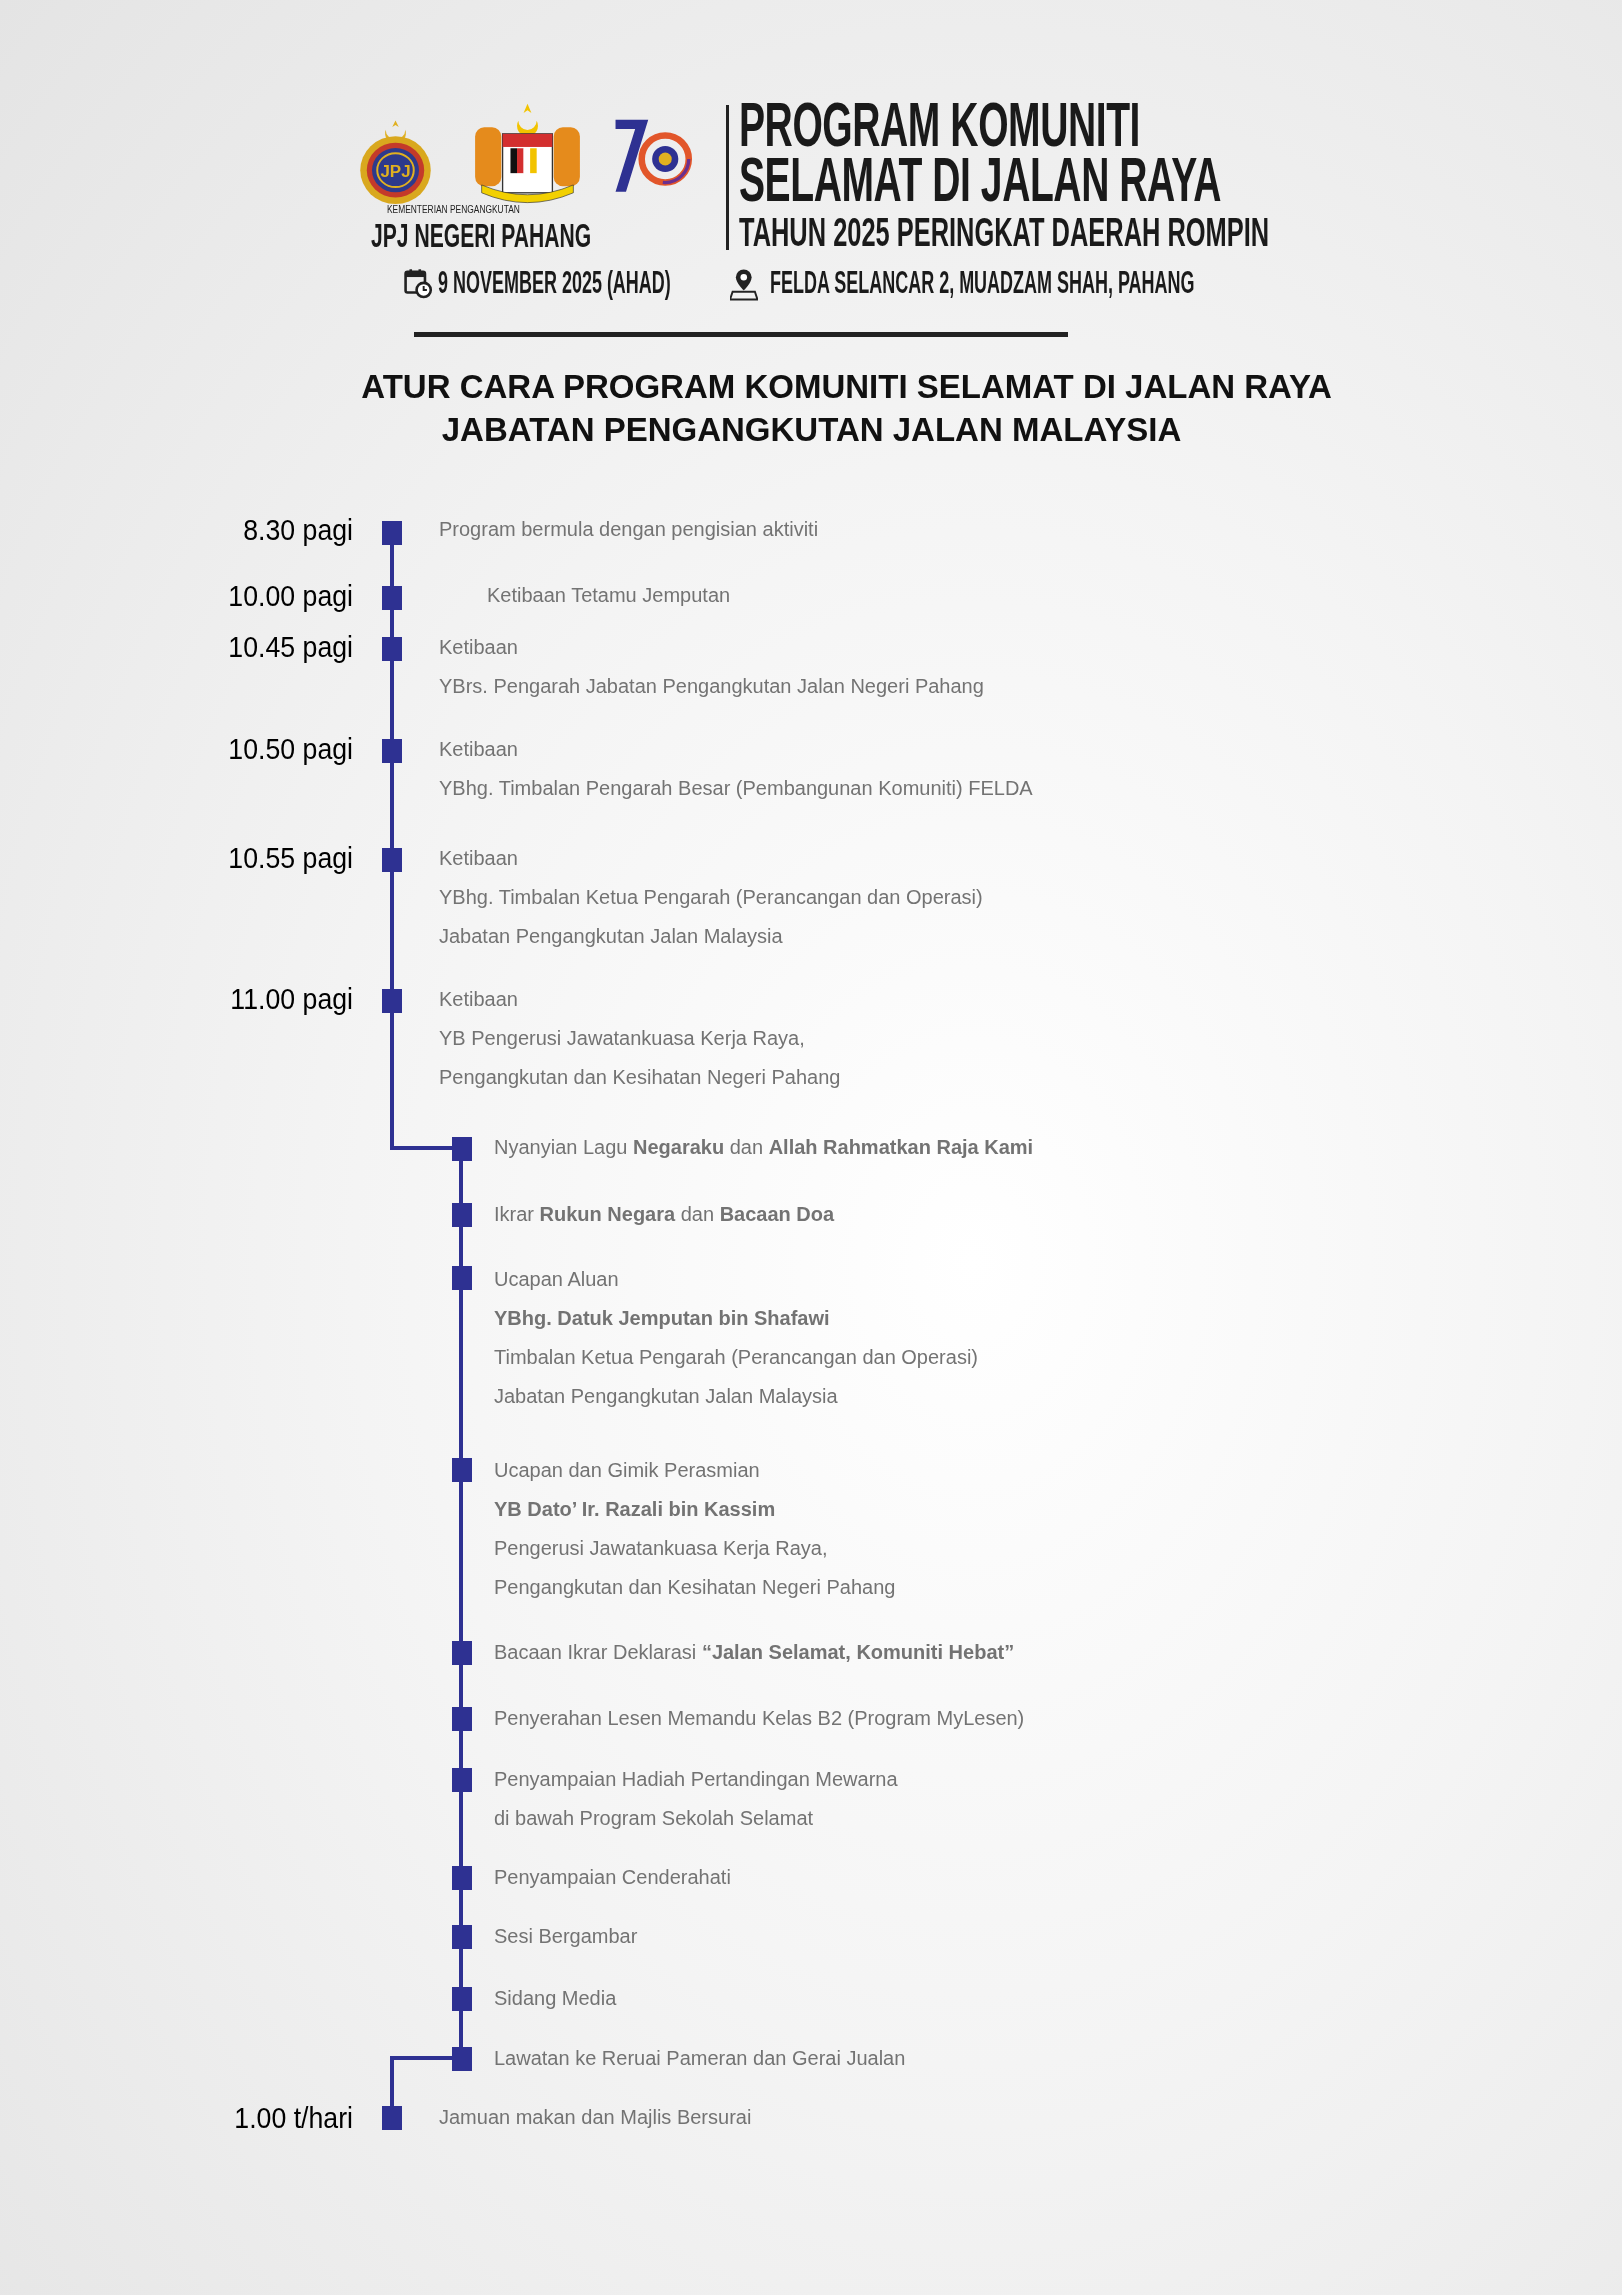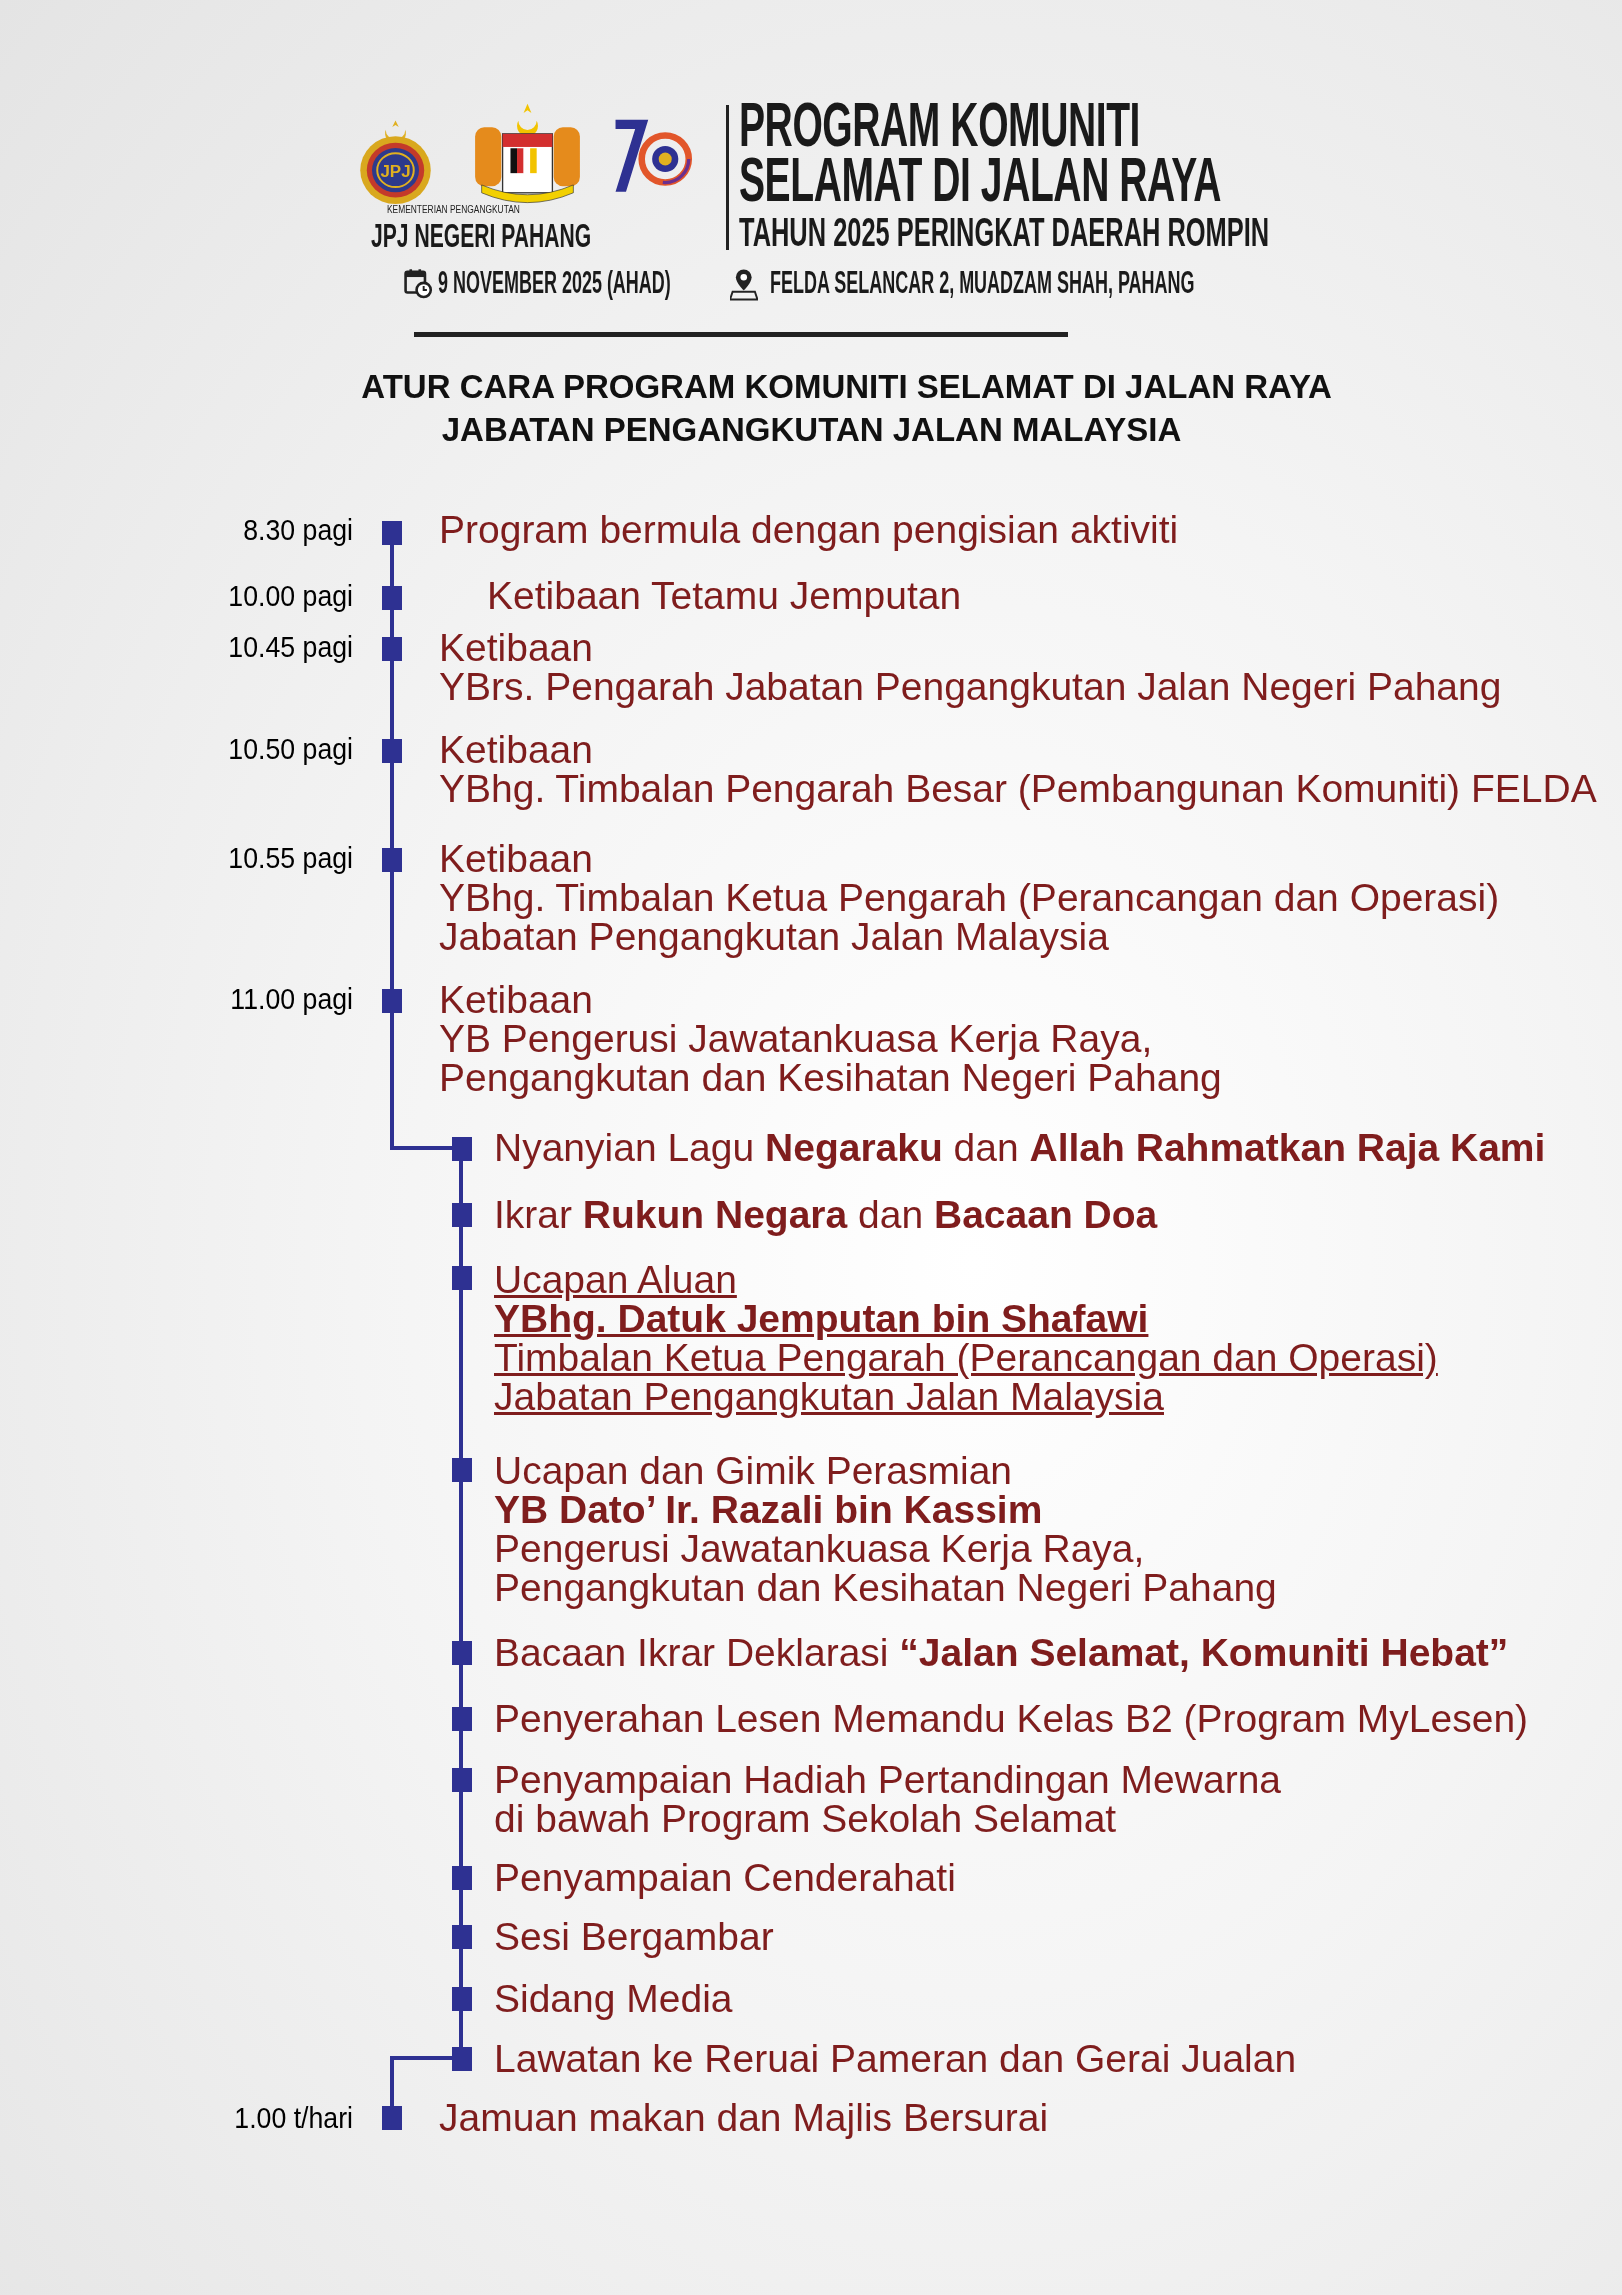--- a/index.html
+++ b/index.html
@@ -19,21 +19,21 @@
   .vsep { left: 726px; top: 105px; width: 2.6px; height: 145px; background: #222; }
   .jpj-name { left: 371px; top: 217px; font-size: 33px; transform: scaleX(0.64); transform-origin: left top; font-weight: bold; color: #1a1a1a; }
   .kem { left: 387px; top: 203px; font-size: 10.5px; color: #222; transform: scaleX(0.8); transform-origin: left top; }
   .meta-row { top: 265px; font-size: 31px; font-weight: bold; transform: scaleX(0.58); transform-origin: left top; color: #1a1a1a; white-space: nowrap; }
   .hr { left: 414px; top: 332px; width: 654px; height: 5.2px; background: #222; }
   .heading { left: 0; width: 1623px; text-align: center; font-weight: bold; font-size: 33px; color: #111; }
   
   .line { position: absolute; background: #2e3192; }
   .mark { position: absolute; width: 19.6px; height: 23.6px; background: #2e3192; }
   .time { position: absolute; width: 170px; text-align: right; font-size: 29px; color: #000; transform: scaleX(0.92); transform-origin: right top; }
-  .item { position: absolute; font-size: 39px; line-height: 39px; color: #7f1d1d; white-space: nowrap; }
+  .item { position: absolute; font-size: 20px; line-height: 39px; color: #737373; white-space: nowrap; }
   .item b { font-weight: bold; }
 </style>
 </head>
 <body>
 
 <div class="logo" style="left:357px;top:115px;width:77px;height:92px;">
   <svg width="77" height="92" viewBox="0 0 118 140">
     <path d="M59 8 l5 10 l-5 -3 l-5 3 z" fill="#e0b020"></path>
     <path d="M44 22 a16 16 0 1 0 30 0 a13 13 0 1 1 -30 0z" fill="#e0b020"></path>
     <ellipse cx="59" cy="84" rx="54" ry="52" fill="#d9a81e"></ellipse>
@@ -161,21 +161,21 @@
 <div class="item" style="left:494px;top:1128px;">
   <span>Nyanyian Lagu </span><b>Negaraku</b><span> dan </span><b>Allah Rahmatkan Raja Kami</b>
 </div>
 
 <div class="mark" style="left:452px;top:1203px;"></div>
 <div class="item" style="left:494px;top:1195px;">
   <span>Ikrar </span><b>Rukun Negara</b><span> dan </span><b>Bacaan Doa</b>
 </div>
 
 <div class="mark" style="left:452px;top:1266px;"></div>
-<div class="item" style="left:494px;top:1260px;text-decoration:underline;">
+<div class="item" style="left:494px;top:1260px;">
   <div>Ucapan Aluan</div>
   <div style="font-weight:bold;">YBhg. Datuk Jemputan bin Shafawi</div>
   <div>Timbalan Ketua Pengarah (Perancangan dan Operasi)</div>
   <div>Jabatan Pengangkutan Jalan Malaysia</div>
 </div>
 
 <div class="mark" style="left:452px;top:1458px;"></div>
 <div class="item" style="left:494px;top:1451px;">
   <div>Ucapan dan Gimik Perasmian</div>
   <div style="font-weight:bold;">YB Dato’ Ir. Razali bin Kassim</div>

